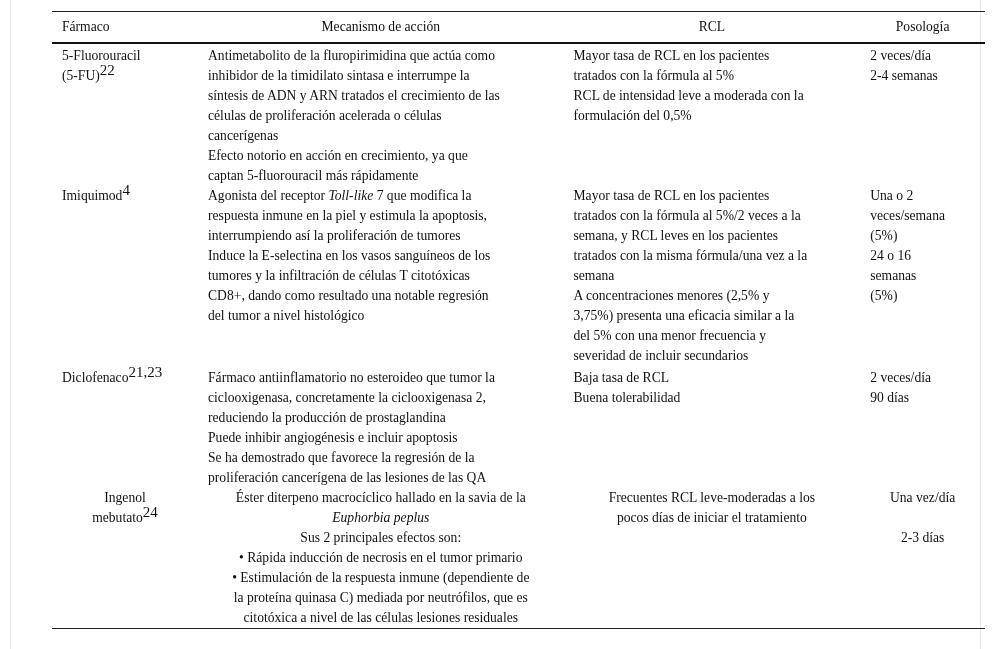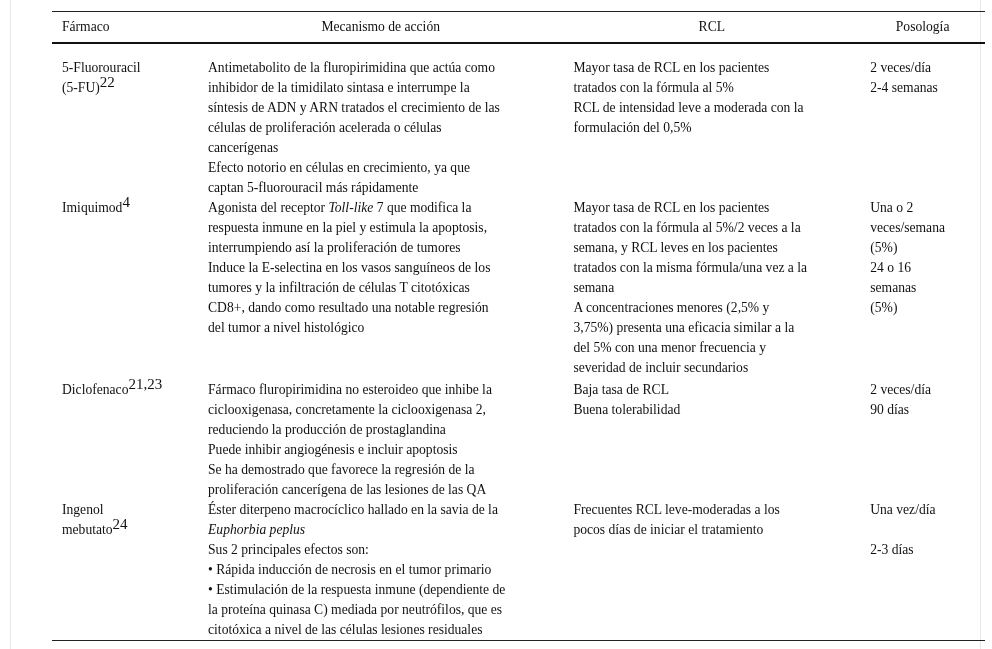--- a/index.html
+++ b/index.html
@@ -23,24 +23,24 @@
   th {
     font-weight: normal; height: 30px; padding: 0 10px;
     border-bottom: 2px solid #111; vertical-align: middle;
     line-height: 20px;
   }
   th.c1 { text-align: left; }
   th.c2, th.c3, th.c4 { }
   td {
     vertical-align: top; padding: 0 10px; line-height: 20px;
   }
-  tr.r1 td { padding-top: 14px; height: 140px; }
+  tr.r1 td { padding-top: 2px; height: 140px; }
   tr.r2 td { height: 180px; }
   tr.r3 td { height: 120px; padding-top: 2px; }
-  tr.r4 td { height: 140px; padding-top: 0; }
+  tr.r4 td { height: 140px; padding-top: 0; text-align: center; }
   col.c1 { width: 148px; }
   col.c2 { width: 385px; }
   col.c3 { width: 311px; }
   col.c4 { width: 127px; }
   .line { display: block; }
   sup { font-size: 15px; line-height: 0; vertical-align: 5px; }
   .em { font-style: italic; }
   .gap { display: block; height: 20px; }
 </style>
 </head>
@@ -69,21 +69,21 @@
       <td>
         <span class="line">5-Fluorouracil</span>
         <span class="line"><span>(5-FU)</span><sup>22</sup></span>
       </td>
       <td>
         <span class="line">Antimetabolito de la fluropirimidina que actúa como</span>
         <span class="line">inhibidor de la timidilato sintasa e interrumpe la</span>
         <span class="line">síntesis de ADN y ARN tratados el crecimiento de las</span>
         <span class="line">células de proliferación acelerada o células</span>
         <span class="line">cancerígenas</span>
-        <span class="line">Efecto notorio en células en crecimiento, ya que</span>
+        <span class="line">Efecto notorio en acción en crecimiento, ya que</span>
         <span class="line">captan 5-fluorouracil más rápidamente</span>
       </td>
       <td>
         <span class="line">Mayor tasa de RCL en los pacientes</span>
         <span class="line">tratados con la fórmula al 5%</span>
         <span class="line">RCL de intensidad leve a moderada con la</span>
         <span class="line">formulación del 0,5%</span>
       </td>
       <td>
         <span class="line">2 veces/día</span>
@@ -123,21 +123,21 @@
         <span class="line">semanas</span>
         <span class="line">(5%)</span>
       </td>
     </tr>
 
     <tr class="r3">
       <td>
         <span class="line"><span>Diclofenaco</span><sup>21,23</sup></span>
       </td>
       <td>
-        <span class="line">Fármaco fluropirimidina no esteroideo que inhibe la</span>
+        <span class="line">Fármaco antiinflamatorio no esteroideo que tumor la</span>
         <span class="line">ciclooxigenasa, concretamente la ciclooxigenasa 2,</span>
         <span class="line">reduciendo la producción de prostaglandina</span>
         <span class="line">Puede inhibir angiogénesis e incluir apoptosis</span>
         <span class="line">Se ha demostrado que favorece la regresión de la</span>
         <span class="line">proliferación cancerígena de las lesiones de las QA</span>
       </td>
       <td>
         <span class="line">Baja tasa de RCL</span>
         <span class="line">Buena tolerabilidad</span>
       </td>

